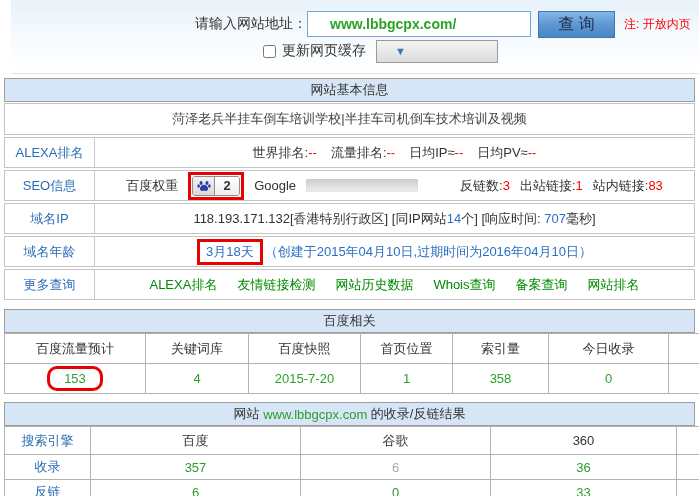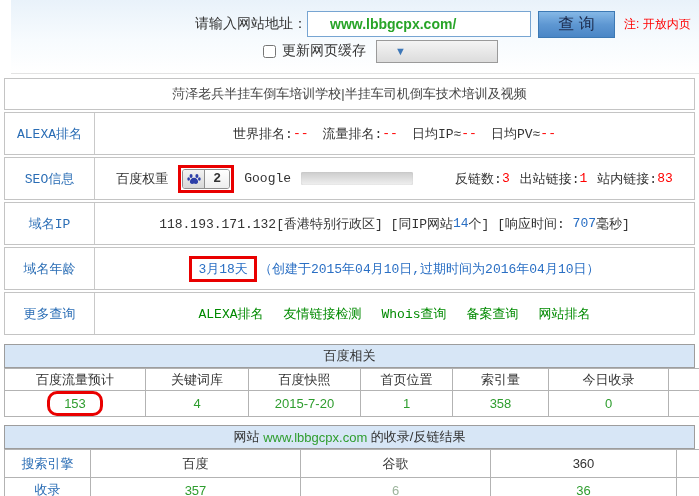--- a/index.html
+++ b/index.html
@@ -38,40 +38,40 @@
     gap: 14px; white-space: nowrap; overflow: hidden; }
   .red { color: #f00; }
   .blue { color: #2a6fc4; }
   .green-link { color: #008a00; text-decoration: none; cursor: pointer; }
   .green-val { color: #2e9d2e; }
   .red-box { border: 3px solid #e90000; display: inline-flex; align-items: center; }
 
   .basic-section { margin-top: 4px; }
   .site-title-row { margin-top: 1px; height: 32px; justify-content: center; align-items: center;
     display: flex; }
-  .info-row { height: 43px; font-family: Liberation Mono, monospace; }
+  .info-row { height: 31px; }
 
   
   .weight-badge { display: inline-flex; border: 1px solid #8f8f8f; border-radius: 3px;
     overflow: hidden; height: 20px; background: #fff; }
   .paw-part { display: flex; align-items: center; justify-content: center; width: 22px;
     background: linear-gradient(180deg, #f2f2f2, #d8d8d8); border-right: 1px solid #8f8f8f; }
   .num-part { display: flex; align-items: center; justify-content: center; min-width: 24px;
     font-weight: bold; color: #333; background: linear-gradient(180deg, #ffffff, #eeeeee); }
   .google-bar { width: 112px; height: 13px; border-radius: 2px;
     background: linear-gradient(180deg, #cccccc, #f0f0f0); box-shadow: inset 0 0 1px #aaa; }
   .pair { display: inline-flex; align-items: center; }
 
   
   .grid-table { border-collapse: collapse; margin-left: 4px; table-layout: fixed; }
   .grid-table td { border: 1px solid #b3b3b3; text-align: center; background: #fff;
     overflow: hidden; white-space: nowrap; }
   .baidu-section { margin-top: 9px; }
   .baidu-table { width: 744px; }
-  .baidu-table td { height: 22px; }
+  .baidu-table td { height: 30px; }
   .collect-section { margin-top: 8px; }
   .collect-table { width: 734px; }
   .collect-table .lbl { color: #2a6db5; }
   .muted-green { color: #9cb49c; }
 </style>
 </head>
 <body>
 
 <div class="top-area">
   <div class="form-row1">
@@ -83,20 +83,21 @@
   <div class="form-row2">
     <input type="checkbox" class="cache-checkbox" style="">
     <span class="cache-label">更新网页缓存</span>
     <span class="spider-select">
       <span class="chevron">▼</span>
     </span>
   </div>
 </div>
 
 <div class="basic-section">
+  <div class="section-header">网站基本信息</div>
 
   <div class="boxed-row site-title-row">
     <span style="color:#444;">菏泽老兵半挂车倒车培训学校|半挂车司机倒车技术培训及视频</span>
   </div>
 
   <div class="boxed-row info-row">
     <div class="row-label">ALEXA排名</div>
     <div class="row-content">
       <span class="pair">
           <span>世界排名:</span>
@@ -177,20 +178,21 @@
       <span class="blue">2016年04月10日</span>
       <span class="blue">）</span>
     </div>
   </div>
 
   <div class="boxed-row info-row">
     <div class="row-label">更多查询</div>
     <div class="row-content" style="gap:20px;">
       <a class="green-link">ALEXA排名</a>
       <a class="green-link">友情链接检测</a>
+      <a class="green-link">网站历史数据</a>
       <a class="green-link">Whois查询</a>
       <a class="green-link">备案查询</a>
       <a class="green-link">网站排名</a>
     </div>
   </div>
 </div>
 
 <div class="baidu-section">
   <div class="section-header">百度相关</div>
   <table class="grid-table baidu-table">

